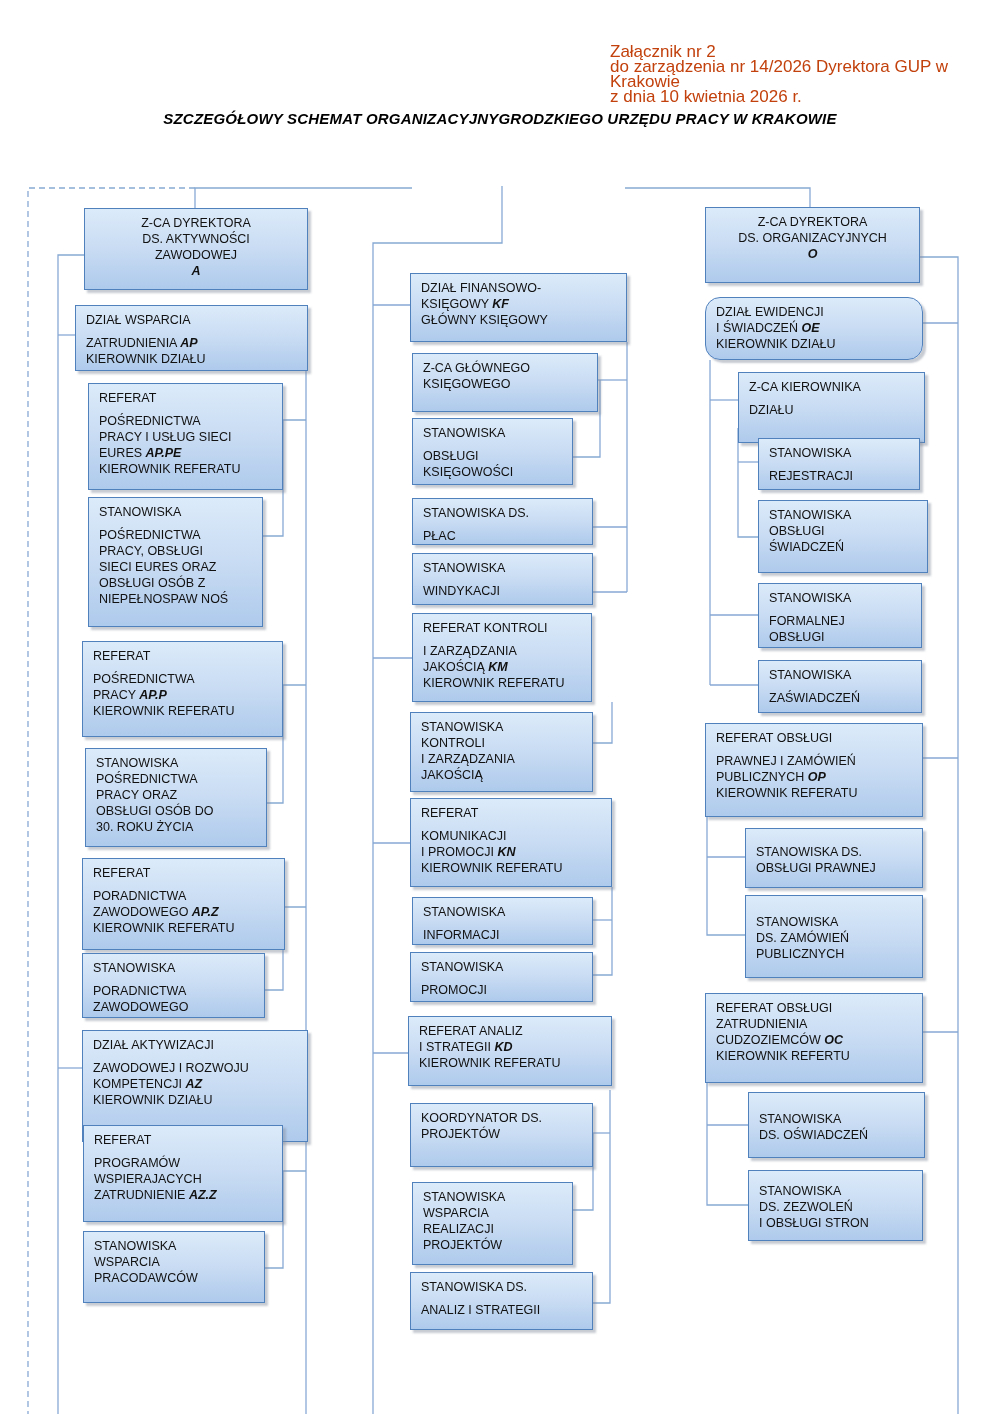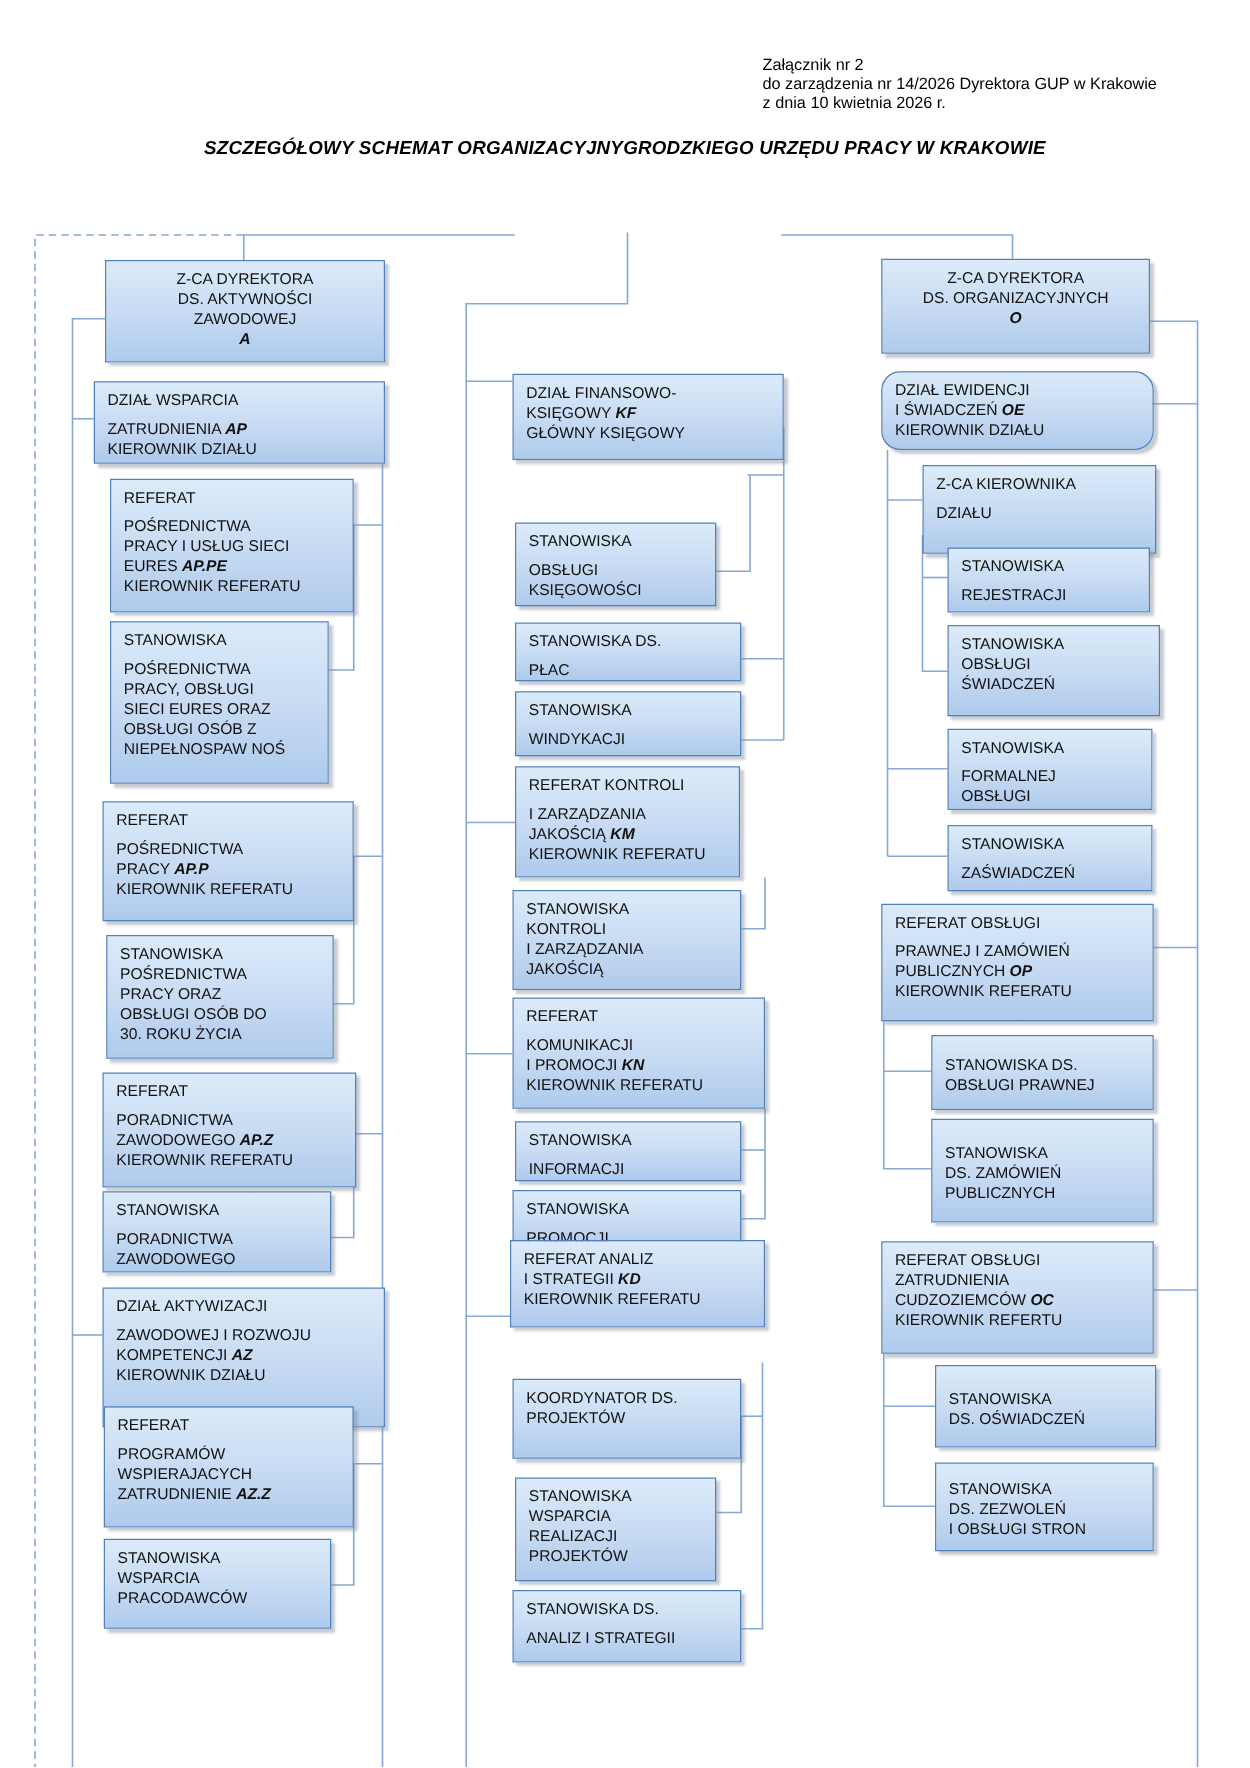--- a/index.html
+++ b/index.html
@@ -6,21 +6,21 @@
   #page{
     position:relative;
     width:1000px;height:1414px;
     background:var(--page-bg,#fff);
     font-family:"Liberation Sans","DejaVu Sans",sans-serif;
     color:var(--text,#111);
     overflow:hidden;
   }
   .note{
     position:absolute;left:610px;top:44px;
-    font-size:13px;line-height:15px;color:#000000;
+    font-size:17px;line-height:15px;color:#c2410c;
   }
   .title{
     position:absolute;left:0;top:110px;width:1000px;
     text-align:center;font-size:15px;font-weight:bold;font-style:italic;
     letter-spacing:0.2px;color:#000;
   }
   #connectors{position:absolute;left:0;top:0;z-index:1;}
   .org-box{
     position:absolute;box-sizing:border-box;z-index:2;
     border:1.4px solid var(--box-border,#5181bd);
@@ -121,22 +121,25 @@
       <div class="para"><span>DZIAŁ AKTYWIZACJI</span></div>
       <div class="para"><span>ZAWODOWEJ I ROZWOJU</span><br><span>KOMPETENCJI </span><span class="code">AZ</span><br><span>KIEROWNIK DZIAŁU</span></div>
     </div>
     <div class="org-box" style="left: 83px; top: 1125px; width: 200px; height: 97px;">
       <div class="para"><span>REFERAT</span></div>
       <div class="para"><span>PROGRAMÓW</span><br><span>WSPIERAJACYCH</span><br><span>ZATRUDNIENIE </span><span class="code">AZ.Z</span></div>
     </div>
     <div class="org-box" style="left: 83px; top: 1231px; width: 182px; height: 72px;">
       <div class="para"><span>STANOWISKA</span><br><span>WSPARCIA</span><br><span>PRACODAWCÓW</span></div>
     </div>
-    <div class="org-box" style="left: 410px; top: 273px; width: 217px; height: 69px; margin-top: 26px;">
+    <div class="org-box" style="left: 410px; top: 273px; width: 217px; height: 69px;">
       <div class="para"><span>DZIAŁ FINANSOWO-</span><br><span>KSIĘGOWY </span><span class="code">KF</span><br><span>GŁÓWNY KSIĘGOWY</span></div>
+    </div>
+    <div class="org-box" style="left: 412px; top: 353px; width: 186px; height: 59px;">
+      <div class="para"><span>Z-CA GŁÓWNEGO</span><br><span>KSIĘGOWEGO</span></div>
     </div>
     <div class="org-box" style="left: 412px; top: 418px; width: 161px; height: 67px;">
       <div class="para"><span>STANOWISKA</span></div>
       <div class="para"><span>OBSŁUGI</span><br><span>KSIĘGOWOŚCI</span></div>
     </div>
     <div class="org-box" style="left: 412px; top: 498px; width: 181px; height: 47px;">
       <div class="para"><span>STANOWISKA DS.</span></div>
       <div class="para"><span>PŁAC</span></div>
     </div>
     <div class="org-box" style="left: 412px; top: 553px; width: 181px; height: 52px;">
@@ -155,21 +158,21 @@
       <div class="para"><span>KOMUNIKACJI</span><br><span>I PROMOCJI </span><span class="code">KN</span><br><span>KIEROWNIK REFERATU</span></div>
     </div>
     <div class="org-box" style="left: 412px; top: 897px; width: 181px; height: 48px;">
       <div class="para"><span>STANOWISKA</span></div>
       <div class="para"><span>INFORMACJI</span></div>
     </div>
     <div class="org-box" style="left: 410px; top: 952px; width: 183px; height: 50px;">
       <div class="para"><span>STANOWISKA</span></div>
       <div class="para"><span>PROMOCJI</span></div>
     </div>
-    <div class="org-box" style="left: 408px; top: 992px; width: 204px; height: 70px;">
+    <div class="org-box" style="left: 408px; top: 1016px; width: 204px; height: 70px;">
       <div class="para"><span>REFERAT ANALIZ</span><br><span>I STRATEGII </span><span class="code">KD</span><br><span>KIEROWNIK REFERATU</span></div>
     </div>
     <div class="org-box" style="left: 410px; top: 1103px; width: 183px; height: 64px;">
       <div class="para"><span>KOORDYNATOR DS.</span><br><span>PROJEKTÓW</span></div>
     </div>
     <div class="org-box" style="left: 412px; top: 1182px; width: 161px; height: 83px;">
       <div class="para"><span>STANOWISKA</span><br><span>WSPARCIA</span><br><span>REALIZACJI</span><br><span>PROJEKTÓW</span></div>
     </div>
     <div class="org-box" style="left: 410px; top: 1272px; width: 183px; height: 58px;">
       <div class="para"><span>STANOWISKA DS.</span></div>

